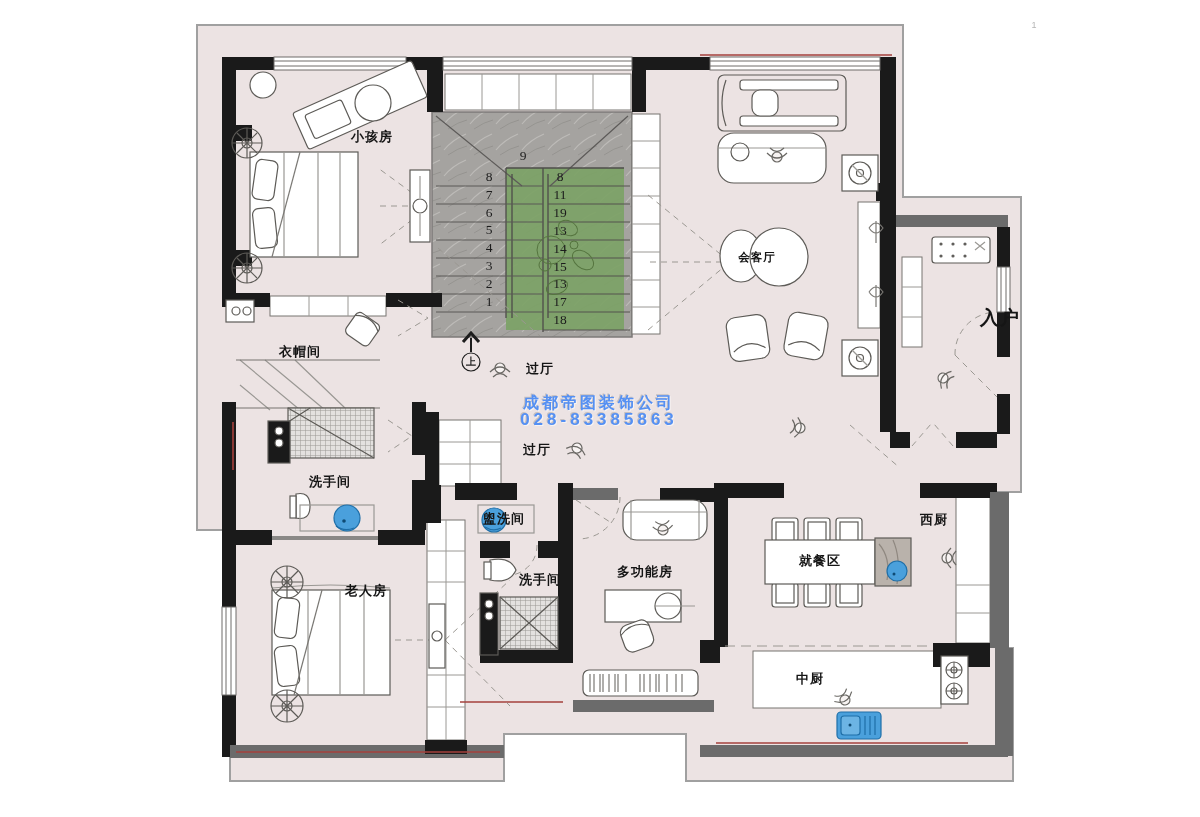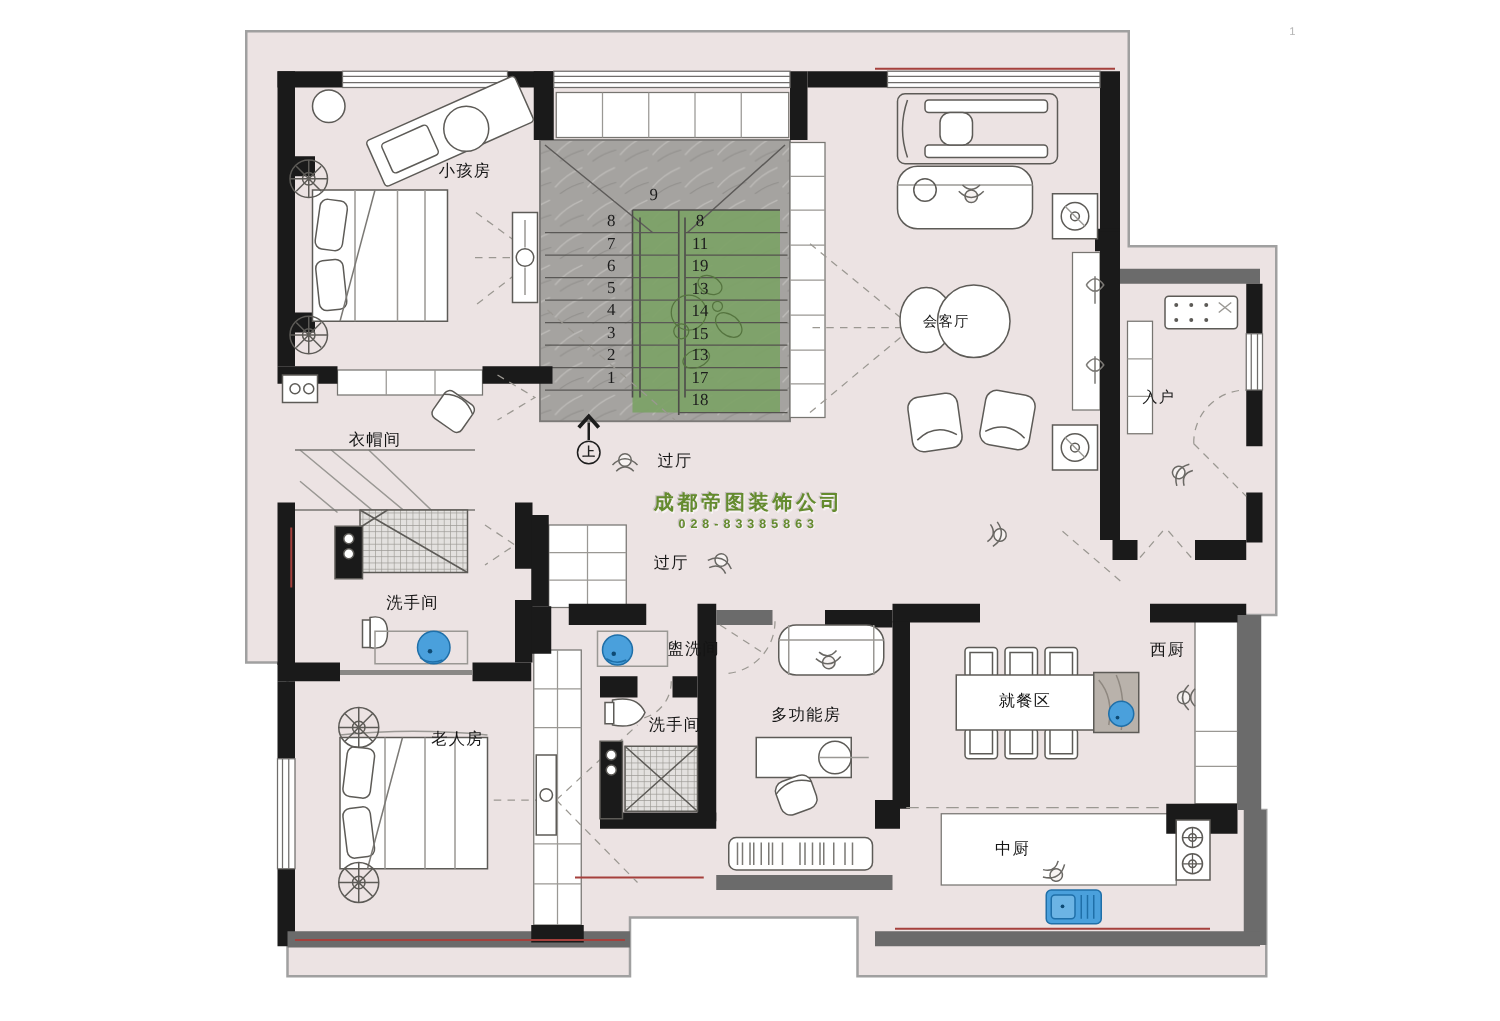--- a/index.html
+++ b/index.html
@@ -1,29 +1,29 @@
 <!DOCTYPE html>
 <html><head>
 <meta charset="utf-8">
 <style>
   html,body{margin:0;padding:0;background:#ffffff;}
   .stage{position:relative;width:1200px;height:817px;background:#ffffff;overflow:hidden;
          font-family:"Liberation Sans","DejaVu Sans",sans-serif;}
   .stage svg{position:absolute;left:0;top:0;}
-  .lbl{position:absolute;transform:translate(-50%,-50%);font-weight:normal;font-size:13px;
+  .lbl{position:absolute;transform:translate(-50%,-50%);font-weight:bold;font-size:13px;
        color:#151515;letter-spacing:1px;white-space:nowrap;}
   .lbl.small{font-size:11.5px;}
   .sn{position:absolute;transform:translate(-50%,-50%);font-family:"Liberation Serif","DejaVu Serif",serif;
       font-size:13.5px;color:#1c1c1c;white-space:nowrap;}
   .up-glyph{position:absolute;transform:translate(-50%,-50%);font-size:10px;font-weight:bold;color:#222;}
-  .wm{position:absolute;transform:translate(-50%,-50%);font-weight:bold;color:#4d7c0f;
+  .wm{position:absolute;transform:translate(-50%,-50%);font-weight:bold;color:#3b82f6;
       letter-spacing:3px;white-space:nowrap;opacity:.85;
       text-shadow:1px 1px 0 rgba(255,255,255,.7),-1px -1px 0 rgba(110,110,110,.35);}
   .wm.l1{font-size:16px;}
-  .wm.l2{font-size:10px;letter-spacing:4px;}
+  .wm.l2{font-size:17px;letter-spacing:4px;}
   .corner{position:absolute;transform:translate(-50%,-50%);font-size:9px;color:#b5b5b5;}
 </style>
 </head>
 <body>
 
 <div class="stage">
 
 <svg width="1200" height="817" viewBox="0 0 1200 817">
   <defs>
     <pattern id="hatch" width="5" height="5" patternUnits="userSpaceOnUse">
@@ -451,27 +451,27 @@
         </g>
     <g transform="translate(800,428) rotate(100)">
           <circle r="5"></circle>
           <path d="M-10,4 Q0,-6 10,4 M-7,9 Q0,2 7,9" fill="none"></path>
         </g>
   </g>
 </svg>
 
   <span class="lbl" style="left:372px;top:137px">小孩房</span>
   <span class="lbl small" style="left:757px;top:257px">会客厅</span>
-  <span class="lbl" style="left:927px;top:318px;font-size:12px">入户</span>
+  <span class="lbl" style="left:1000px;top:318px;font-size:19px">入户</span>
   <span class="lbl" style="left:300px;top:352px">衣帽间</span>
   <span class="lbl" style="left:540px;top:369px">过厅</span>
   <span class="lbl" style="left:537px;top:450px">过厅</span>
   <span class="lbl" style="left:330px;top:482px">洗手间</span>
   <span class="lbl" style="left:366px;top:591px">老人房</span>
-  <span class="lbl" style="left:555px;top:519px">盥洗间</span>
+  <span class="lbl" style="left:504px;top:519px">盥洗间</span>
   <span class="lbl" style="left:540px;top:580px">洗手间</span>
   <span class="lbl" style="left:645px;top:572px">多功能房</span>
   <span class="lbl" style="left:820px;top:561px">就餐区</span>
   <span class="lbl" style="left:934px;top:520px">西厨</span>
   <span class="lbl" style="left:810px;top:679px">中厨</span>
 
   <span class="up-glyph" style="left:471px;top:362px">上</span>
 
   <span class="sn" style="left:523px;top:156px">9</span>
   <span class="sn" style="left:489px;top:177px">8</span>

